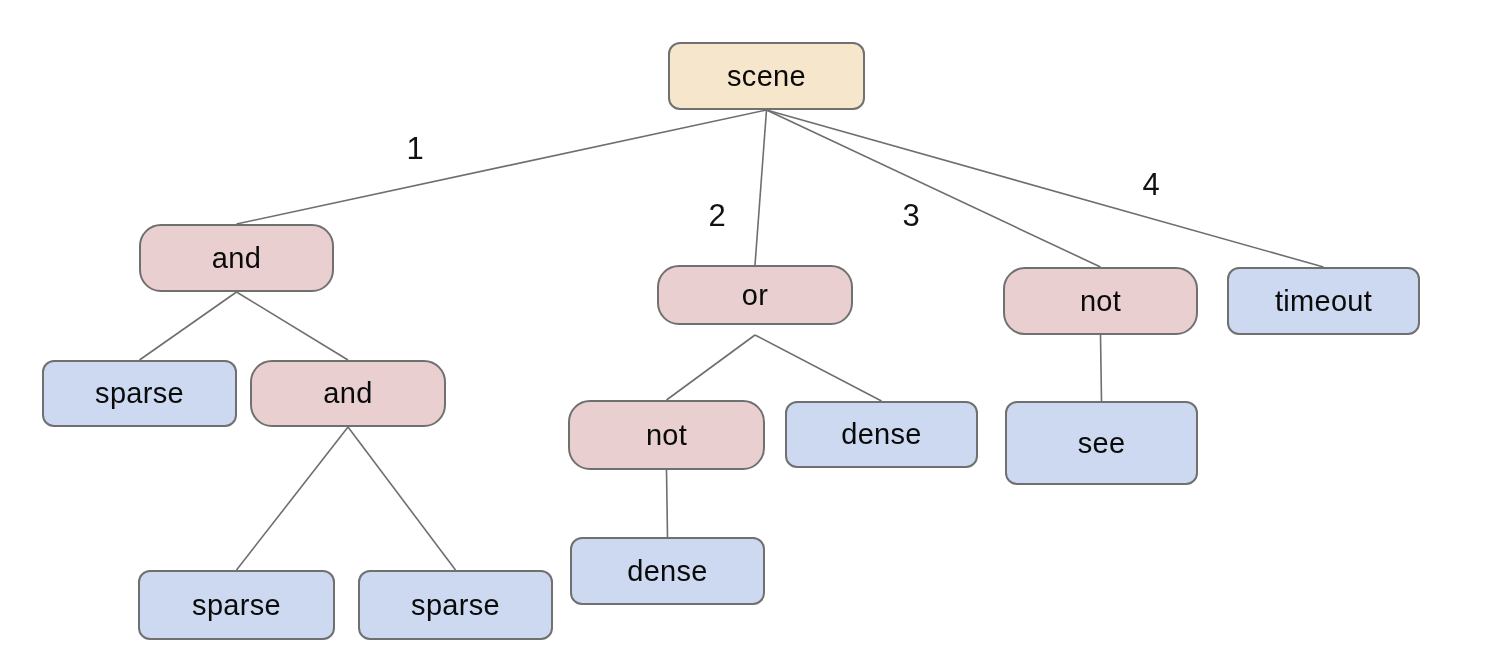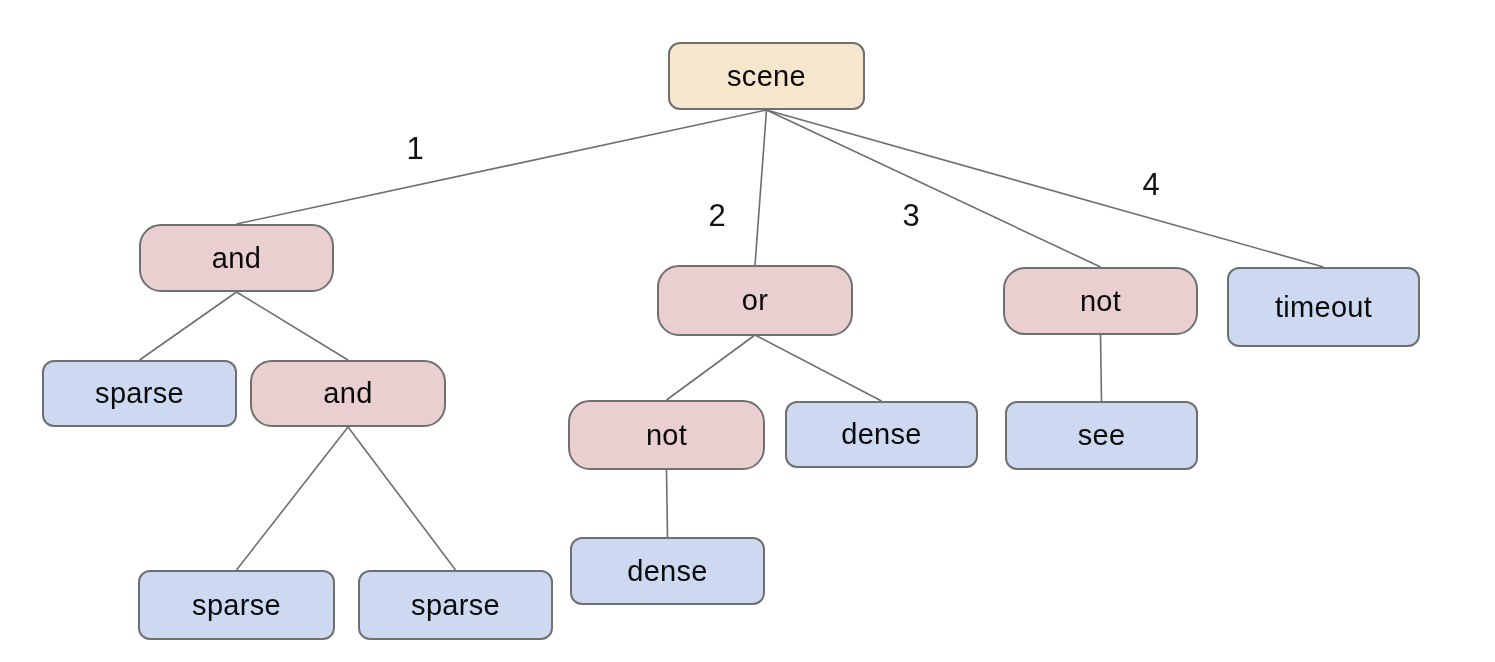--- a/index.html
+++ b/index.html
@@ -64,42 +64,42 @@
       <line x1="666.5" y1="470" x2="667.5" y2="537" stroke="#6e6e6e" stroke-width="1.6"></line>
       <line x1="1100.5" y1="335" x2="1101.5" y2="401" stroke="#6e6e6e" stroke-width="1.6"></line>
     </svg>
   <div id="node-layer">
       <div class="node root" style="left: 668px; top: 42px; width: 197px; height: 68px; background: rgb(245, 230, 204); border-color: rgb(112, 112, 112);">
         <span>scene</span>
       </div>
       <div class="node operator" style="left: 139px; top: 224px; width: 195px; height: 68px; background: rgb(233, 207, 207); border-color: rgb(112, 112, 112);">
         <span>and</span>
       </div>
-      <div class="node operator" style="left: 657px; top: 265px; width: 196px; height: 71px; background: rgb(233, 207, 207); border-color: rgb(112, 112, 112);">
+      <div class="node operator" style="left: 657px; top: 265px; width: 196px; height: 60px; background: rgb(233, 207, 207); border-color: rgb(112, 112, 112);">
         <span>or</span>
       </div>
       <div class="node operator" style="left: 1003px; top: 267px; width: 195px; height: 68px; background: rgb(233, 207, 207); border-color: rgb(112, 112, 112);">
         <span>not</span>
       </div>
-      <div class="node leaf" style="left: 1227px; top: 267px; width: 193px; height: 80px; background: rgb(204, 217, 241); border-color: rgb(112, 112, 112);">
+      <div class="node leaf" style="left: 1227px; top: 267px; width: 193px; height: 68px; background: rgb(204, 217, 241); border-color: rgb(112, 112, 112);">
         <span>timeout</span>
       </div>
       <div class="node leaf" style="left: 42px; top: 360px; width: 195px; height: 67px; background: rgb(204, 217, 241); border-color: rgb(112, 112, 112);">
         <span>sparse</span>
       </div>
       <div class="node operator" style="left: 250px; top: 360px; width: 196px; height: 67px; background: rgb(233, 207, 207); border-color: rgb(112, 112, 112);">
         <span>and</span>
       </div>
       <div class="node operator" style="left: 568px; top: 400px; width: 197px; height: 70px; background: rgb(233, 207, 207); border-color: rgb(112, 112, 112);">
         <span>not</span>
       </div>
       <div class="node leaf" style="left: 785px; top: 401px; width: 193px; height: 67px; background: rgb(204, 217, 241); border-color: rgb(112, 112, 112);">
         <span>dense</span>
       </div>
-      <div class="node leaf" style="left: 1005px; top: 401px; width: 193px; height: 69px; background: rgb(204, 217, 241); border-color: rgb(112, 112, 112);">
+      <div class="node leaf" style="left: 1005px; top: 401px; width: 193px; height: 84px; background: rgb(204, 217, 241); border-color: rgb(112, 112, 112);">
         <span>see</span>
       </div>
       <div class="node leaf" style="left: 138px; top: 570px; width: 197px; height: 70px; background: rgb(204, 217, 241); border-color: rgb(112, 112, 112);">
         <span>sparse</span>
       </div>
       <div class="node leaf" style="left: 358px; top: 570px; width: 195px; height: 70px; background: rgb(204, 217, 241); border-color: rgb(112, 112, 112);">
         <span>sparse</span>
       </div>
       <div class="node leaf" style="left: 570px; top: 537px; width: 195px; height: 68px; background: rgb(204, 217, 241); border-color: rgb(112, 112, 112);">
         <span>dense</span>

